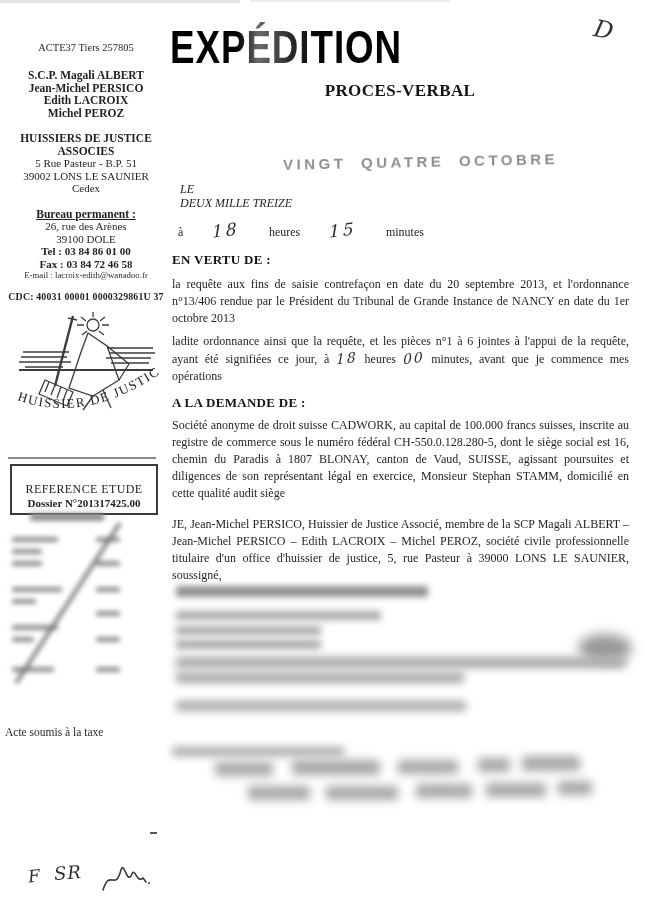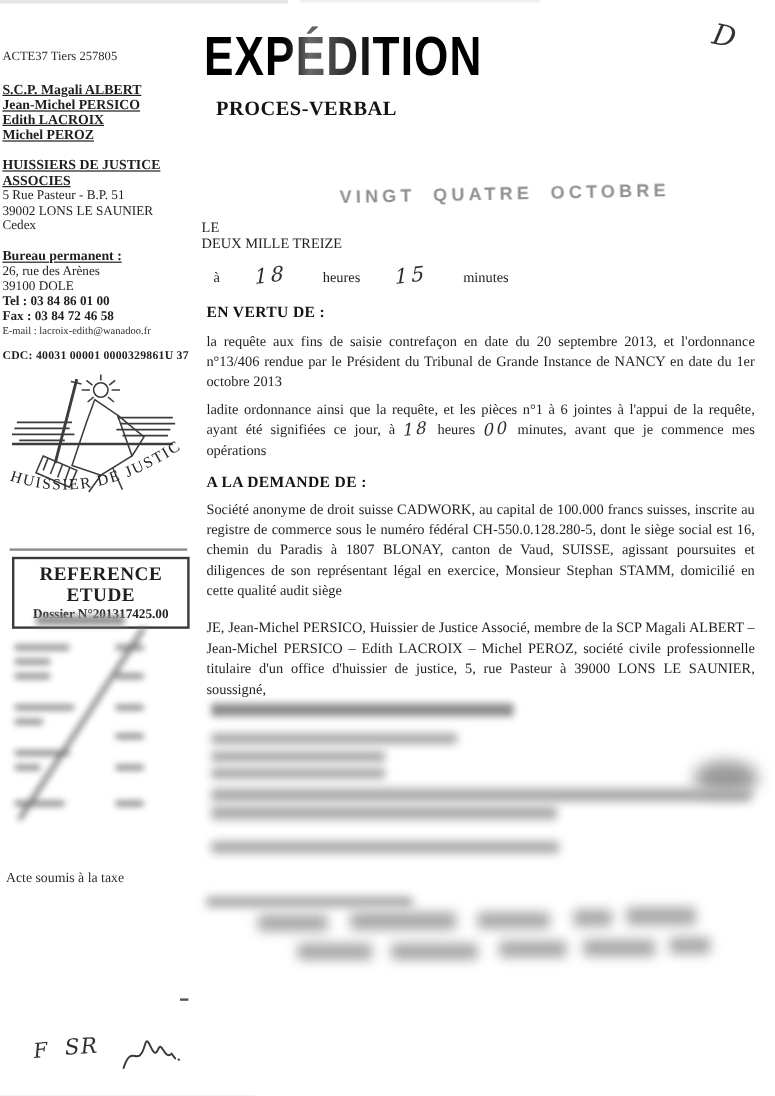--- a/index.html
+++ b/index.html
@@ -3,56 +3,56 @@
 <meta charset="utf-8">
 <style>
   html,body{margin:0;padding:0;background:#e8e8e8;}
   .page{position:relative;width:646px;height:913px;background:#ffffff;margin:0 auto;
         font-family:"Liberation Serif",serif;color:#1f1f1f;overflow:hidden;}
   .abs{position:absolute;}
   .b{font-weight:bold;}
   .u{text-decoration:underline;}
 
   
-  .leftcol{left:2px;top:42px;width:168px;text-align:left;}
+  .leftcol{left:2px;top:42px;width:168px;text-align:center;}
   .acte{font-size:10.5px;margin-bottom:16px;color:#2a2a2a;}
   .lh11{font-size:11px;line-height:12.5px;}
-  .lh115b{font-size:11.5px;line-height:12.5px;font-weight:bold;text-decoration:underline;}
+  .lh115b{font-size:11.5px;line-height:12.5px;font-weight:bold;}
   .lhsmall{font-size:8.8px;line-height:11px;color:#2a2a2a;}
   .cdc{font-size:9.8px;font-weight:bold;margin-top:10px;letter-spacing:0.2px;}
   .gap14{margin-top:13px;}
   .gap10{margin-top:9px;}
   .gap6{margin-top:6px;}
 
   .divider{left:8px;top:457px;width:148px;border-top:2px solid #8a8a8a;}
   .refbox{left:10px;top:464px;width:140px;border:2px solid #3a3a3a;padding:4px 2px;text-align:center;}
-  .refbox .l1{font-size:16px;font-weight:bold;letter-spacing:0.4px;}
+  .refbox .l1{font-size:12px;font-weight:normal;letter-spacing:0.4px;margin-top:12px;}
   .refbox .l2{font-size:11px;font-weight:bold;}
 
   
   .expedition{left:170px;top:22px;font-family:"Liberation Sans",sans-serif;font-weight:bold;
       font-size:40px;letter-spacing:1px;transform:scaleY(1.15) scaleX(0.92);transform-origin:left top;
       background:linear-gradient(90deg,#0c0c0c 0%,#0c0c0c 28%,#6d6d6d 38%,#3a3a3a 52%,#111 66%,#0c0c0c 100%);
       -webkit-background-clip:text;background-clip:text;color:transparent;filter:blur(0.4px) contrast(1.2);}
   .datestamp{left:283px;top:153px;font-family:"Liberation Sans",sans-serif;font-weight:bold;
       font-size:15px;letter-spacing:3.5px;word-spacing:7px;color:#8f8f8f;
       transform:rotate(-1.2deg);filter:blur(0.3px);}
   .cornerD{left:594px;top:16px;font-size:24px;font-style:italic;font-family:"DejaVu Serif",serif;
       color:#333;transform:rotate(12deg);}
   .hw{display:inline-block;font-family:"DejaVu Serif",serif;font-style:italic;color:#2d2d2d;
       transform:rotate(-7deg) skewX(-6deg);}
   .hw-big{font-size:17px;letter-spacing:3px;}
   .hw-in{font-size:14px;letter-spacing:2px;}
 
   
-  .title{left:180px;top:80px;width:440px;text-align:left;font-weight:bold;
+  .title{left:180px;top:80px;width:440px;text-align:center;font-weight:bold;
       font-size:17px;line-height:21px;letter-spacing:0.4px;color:#141414;}
 
   
-  .leblock{left:168px;top:182px;font-size:12px;line-height:14px;}
+  .leblock{left:180px;top:182px;font-size:12px;line-height:14px;font-style:italic;}
   .timerow{left:178px;top:220px;font-size:12px;}
   .timerow .w{margin-right:26px;}
 
   
   .main{left:172px;top:252px;width:457px;}
   .h-sec{font-size:13px;font-weight:bold;letter-spacing:0.3px;color:#141414;}
   .para{font-size:12px;line-height:17px;text-align:justify;}
   .mb8{margin-bottom:8px;} .mb6{margin-bottom:6px;} .mb10{margin-bottom:10px;}
   .jepara{font-weight:normal;}
   .bar{position:absolute;background:#8f8f8f;border-radius:2px;}

